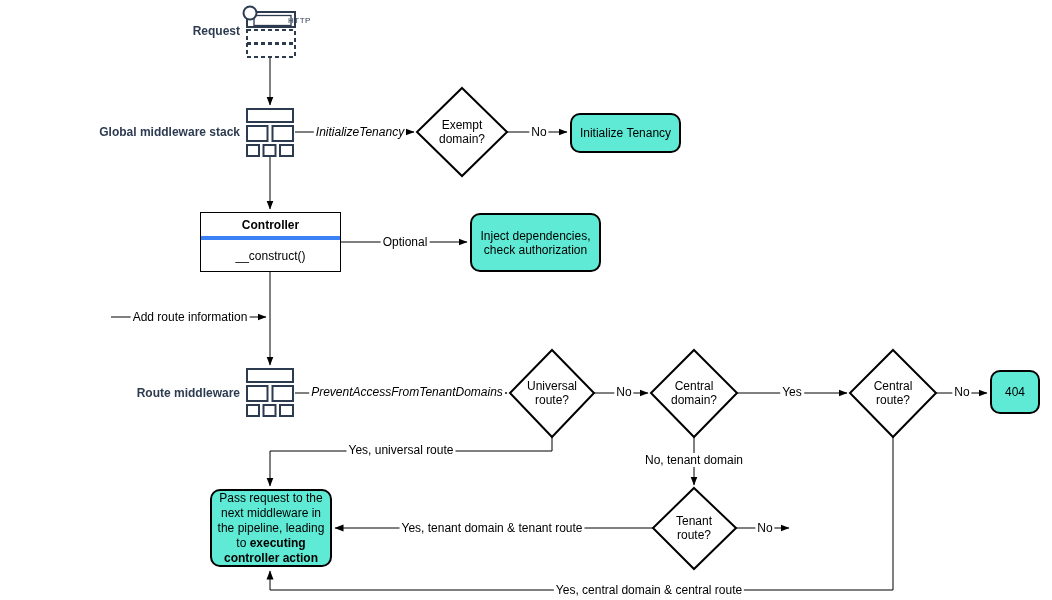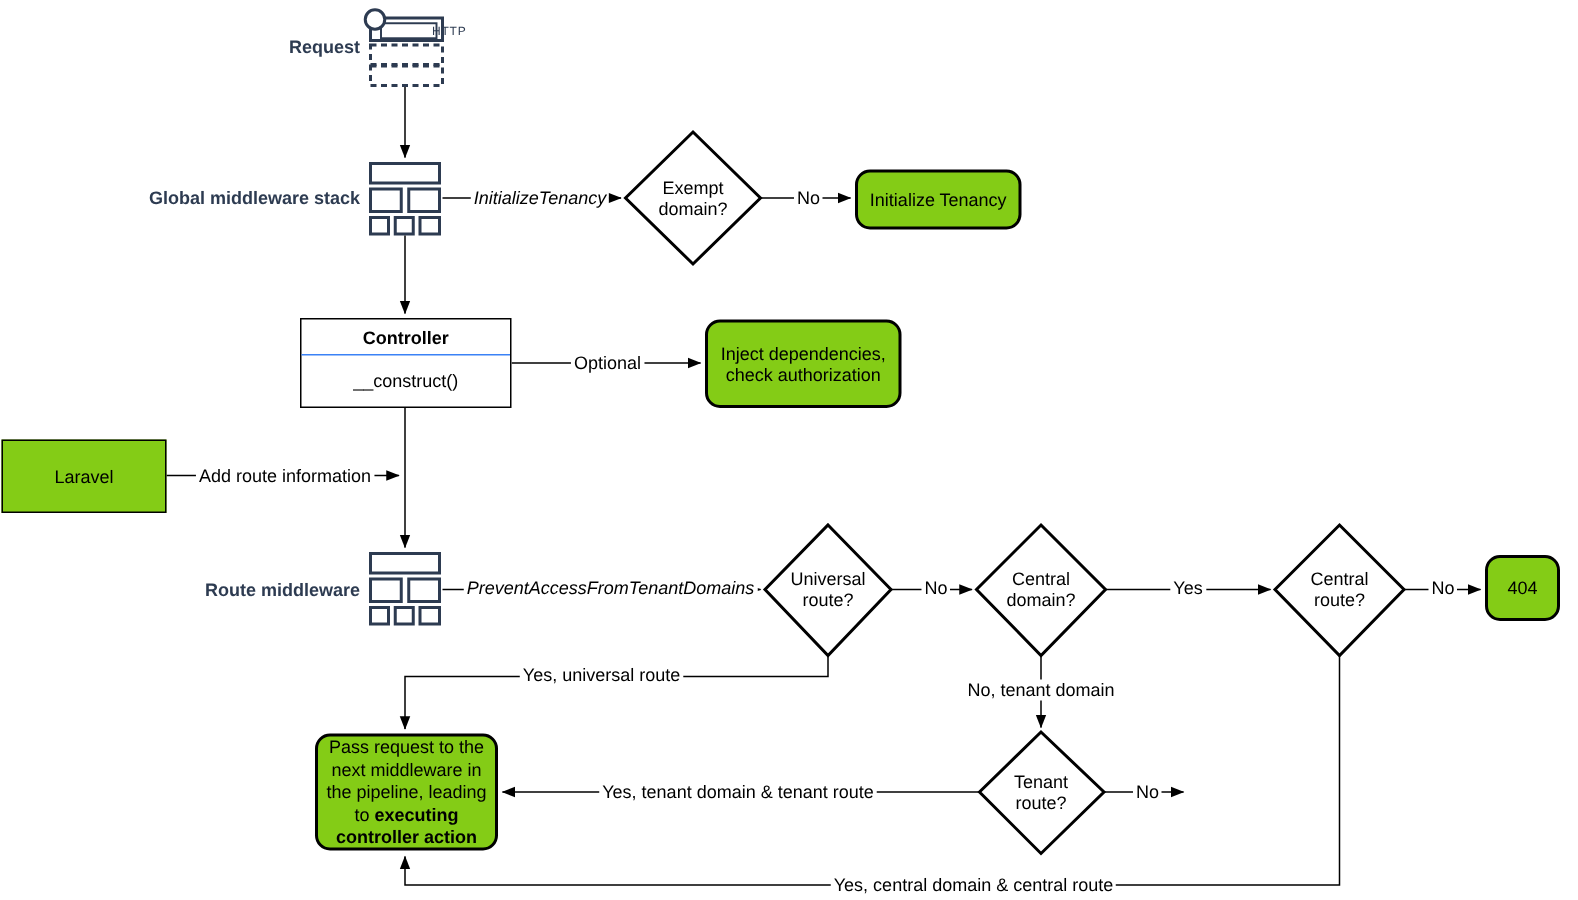--- a/index.html
+++ b/index.html
@@ -11,30 +11,30 @@
   
   .lane-label { position:absolute; font-size:12px; font-weight:bold;
                 color:#2d3b51; text-align:right; white-space:nowrap; }
 
   
   .elabel { position:absolute; transform:translate(-50%,-50%); font-size:12px;
             line-height:14px; background:#fff; padding:0 2px; white-space:nowrap; }
   .italic { font-style:italic; }
 
   
-  .node { position:absolute; box-sizing:border-box; background:#84cc16;
+  .node { position:absolute; box-sizing:border-box; background:#5eead4;
           display:flex; align-items:center; justify-content:center;
           text-align:center; font-size:12px; line-height:14px; }
   .rounded { border:2px solid #000; border-radius:10px; white-space:pre-line; }
   .plain   { border:1px solid #000; }
 
   
   .uml { position:absolute; box-sizing:border-box; border:1px solid #000;
          background:#fff; display:flex; flex-direction:column; }
-  .uml-header { height:23px; border-bottom:1px solid #3b82f6; display:flex;
+  .uml-header { height:23px; border-bottom:4px solid #3b82f6; display:flex;
                 align-items:center; justify-content:center; font-size:12px;
                 font-weight:bold; }
   .uml-body { flex:1; display:flex; align-items:center; justify-content:center;
               font-size:12px; }
 
   
   .dlabel { position:absolute; display:flex; align-items:center; justify-content:center;
             text-align:center; font-size:12px; line-height:14px; white-space:pre-line;
             pointer-events:none; }
 
@@ -111,21 +111,20 @@
   <div class="node rounded" style="left:570px; top:113px; width:111px; height:40px;">Initialize Tenancy</div>
 
   <div class="uml" style="left:200px; top:212px; width:141px; height:60px;">
     <div class="uml-header">Controller</div>
     <div class="uml-body">__construct()</div>
   </div>
 
   <div class="node rounded" style="left:470px; top:213px; width:131px; height:59px;">Inject dependencies,
 check authorization</div>
 
-  <div class="node plain" style="left:1px; top:293px; width:110px; height:49px;">Laravel</div>
 
   <div class="node rounded" style="left:990px; top:370px; width:50px; height:44px;">404</div>
 
 
   <div class="node rounded pass-text" style="left:210px; top:489px; width:122px; height:78px; white-space:normal;">
     <div><span>Pass request to the next middleware in the pipeline, leading to </span><b>executing controller action</b></div>
   </div>
 
   <div class="dlabel" style="left:417px; top:110px; width:90px; height:44px;">Exempt
 domain?</div>

